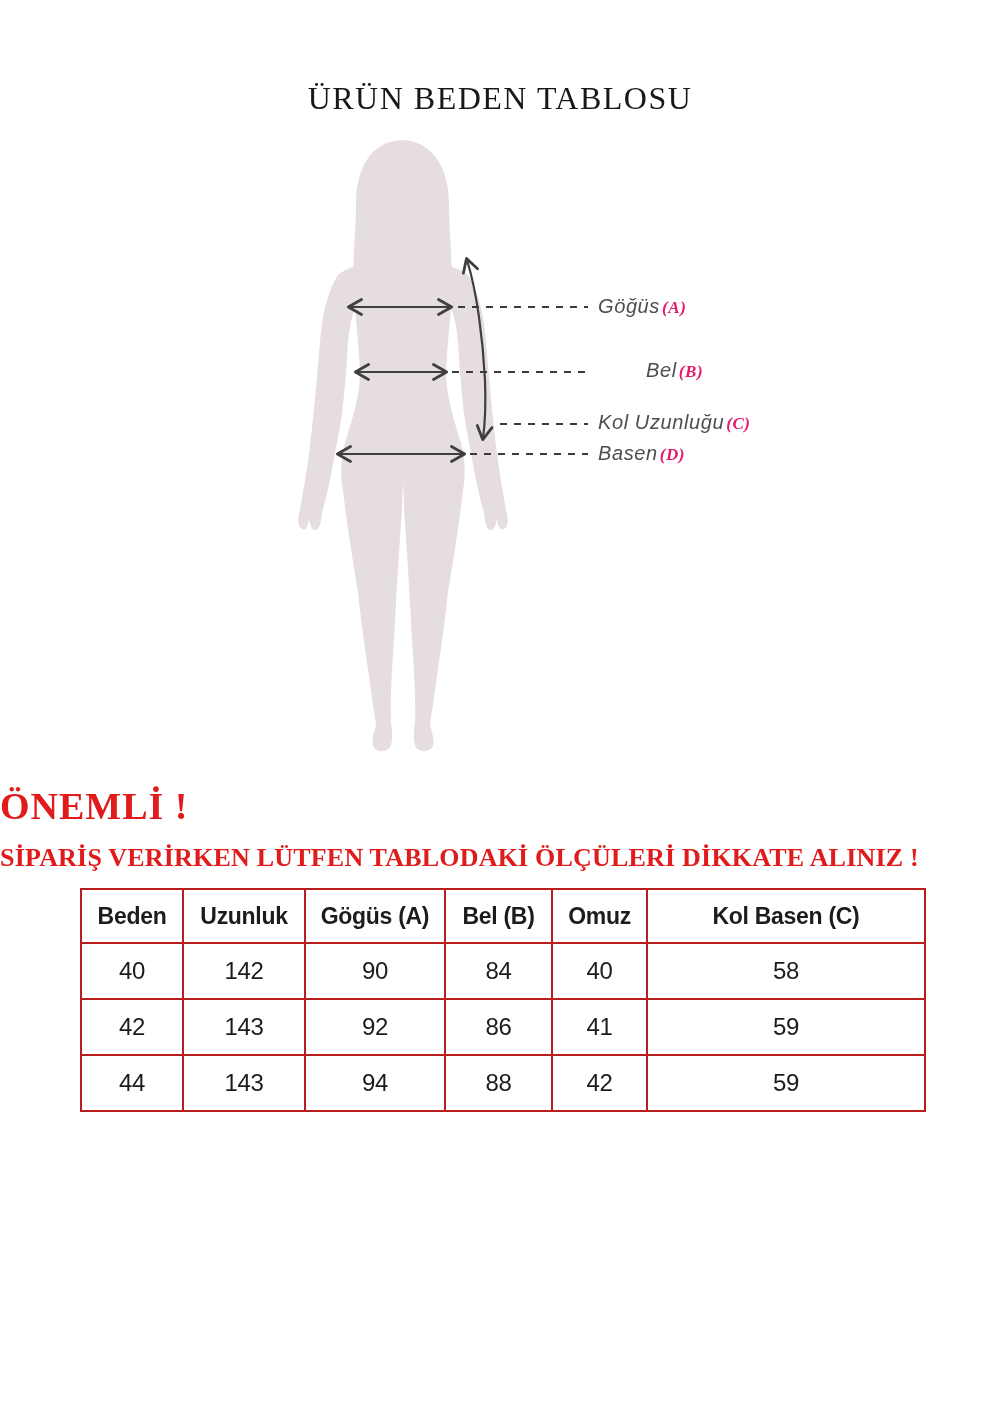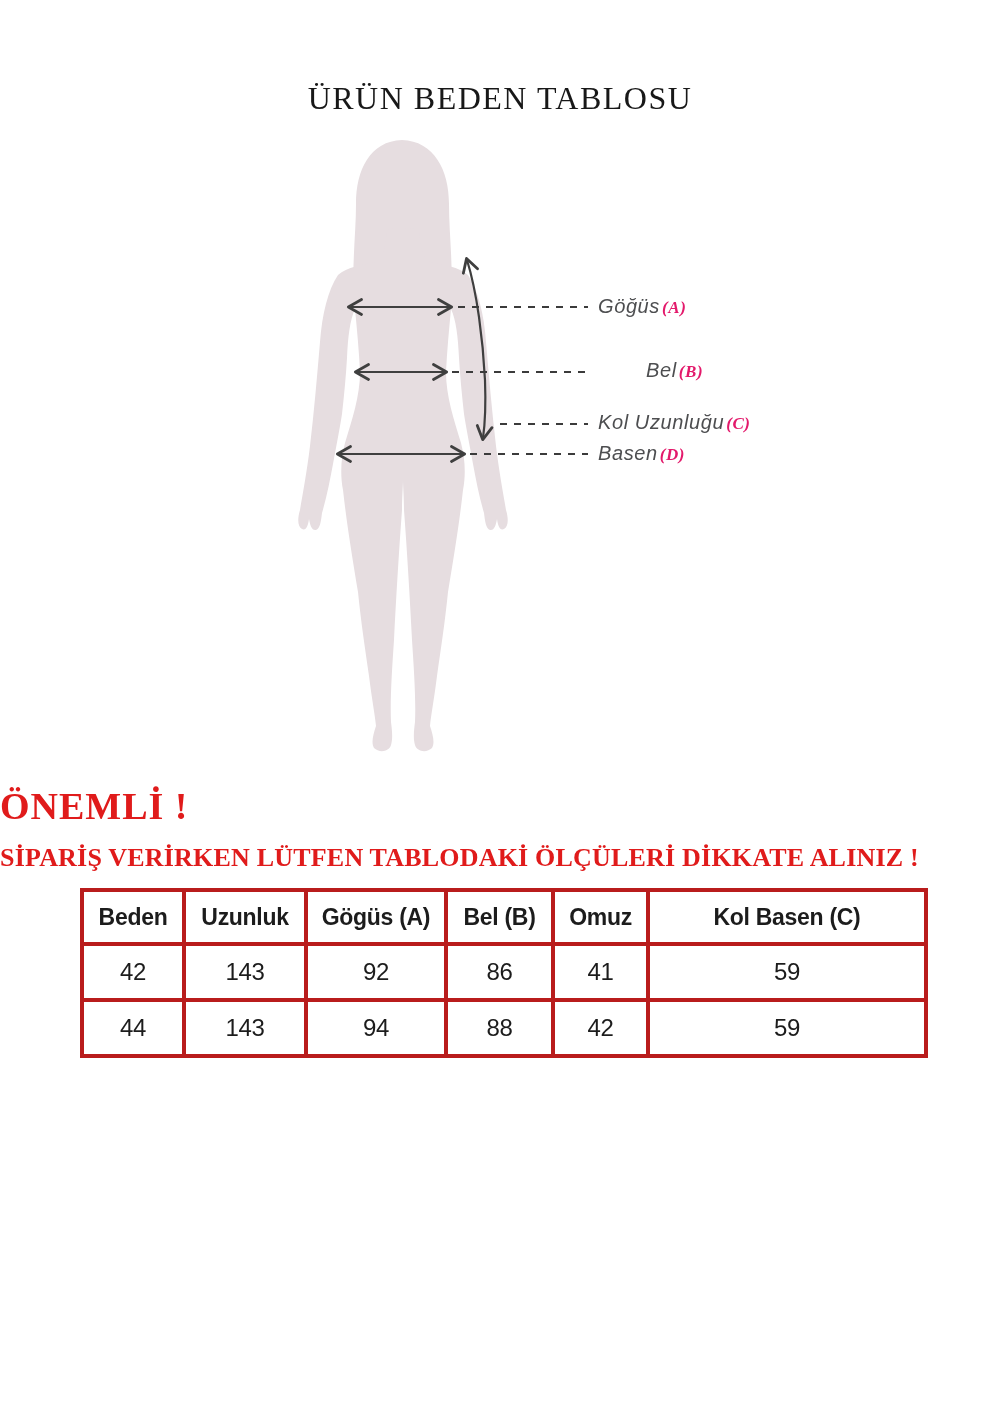--- a/index.html
+++ b/index.html
@@ -65,21 +65,21 @@
     white-space: nowrap;
   }
   table.size-table {
     position: absolute; top: 888px; left: 80px;
     width: 844px;
     border-collapse: collapse;
     table-layout: fixed;
     color: #1c1c1c;
   }
   table.size-table th, table.size-table td {
-    border: 4px solid #b91c1c;
+    border: 2px solid #b91c1c;
     text-align: center;
     vertical-align: middle;
     letter-spacing: -0.3px;
   }
   table.size-table th {
     height: 54px;
     font-size: 23px;
     font-weight: 700;
   }
   table.size-table td {
@@ -211,20 +211,28 @@
       <th>Beden</th>
       <th>Uzunluk</th>
       <th>Gögüs (A)</th>
       <th>Bel (B)</th>
       <th>Omuz</th>
       <th>Kol Basen (C)</th>
     </tr>
   </thead>
   <tbody>
     <tr>
+      <td>40</td>
+      <td>142</td>
+      <td>90</td>
+      <td>84</td>
+      <td>40</td>
+      <td>58</td>
+    </tr>
+    <tr>
       <td>42</td>
       <td>143</td>
       <td>92</td>
       <td>86</td>
       <td>41</td>
       <td>59</td>
     </tr>
     <tr>
       <td>44</td>
       <td>143</td>

